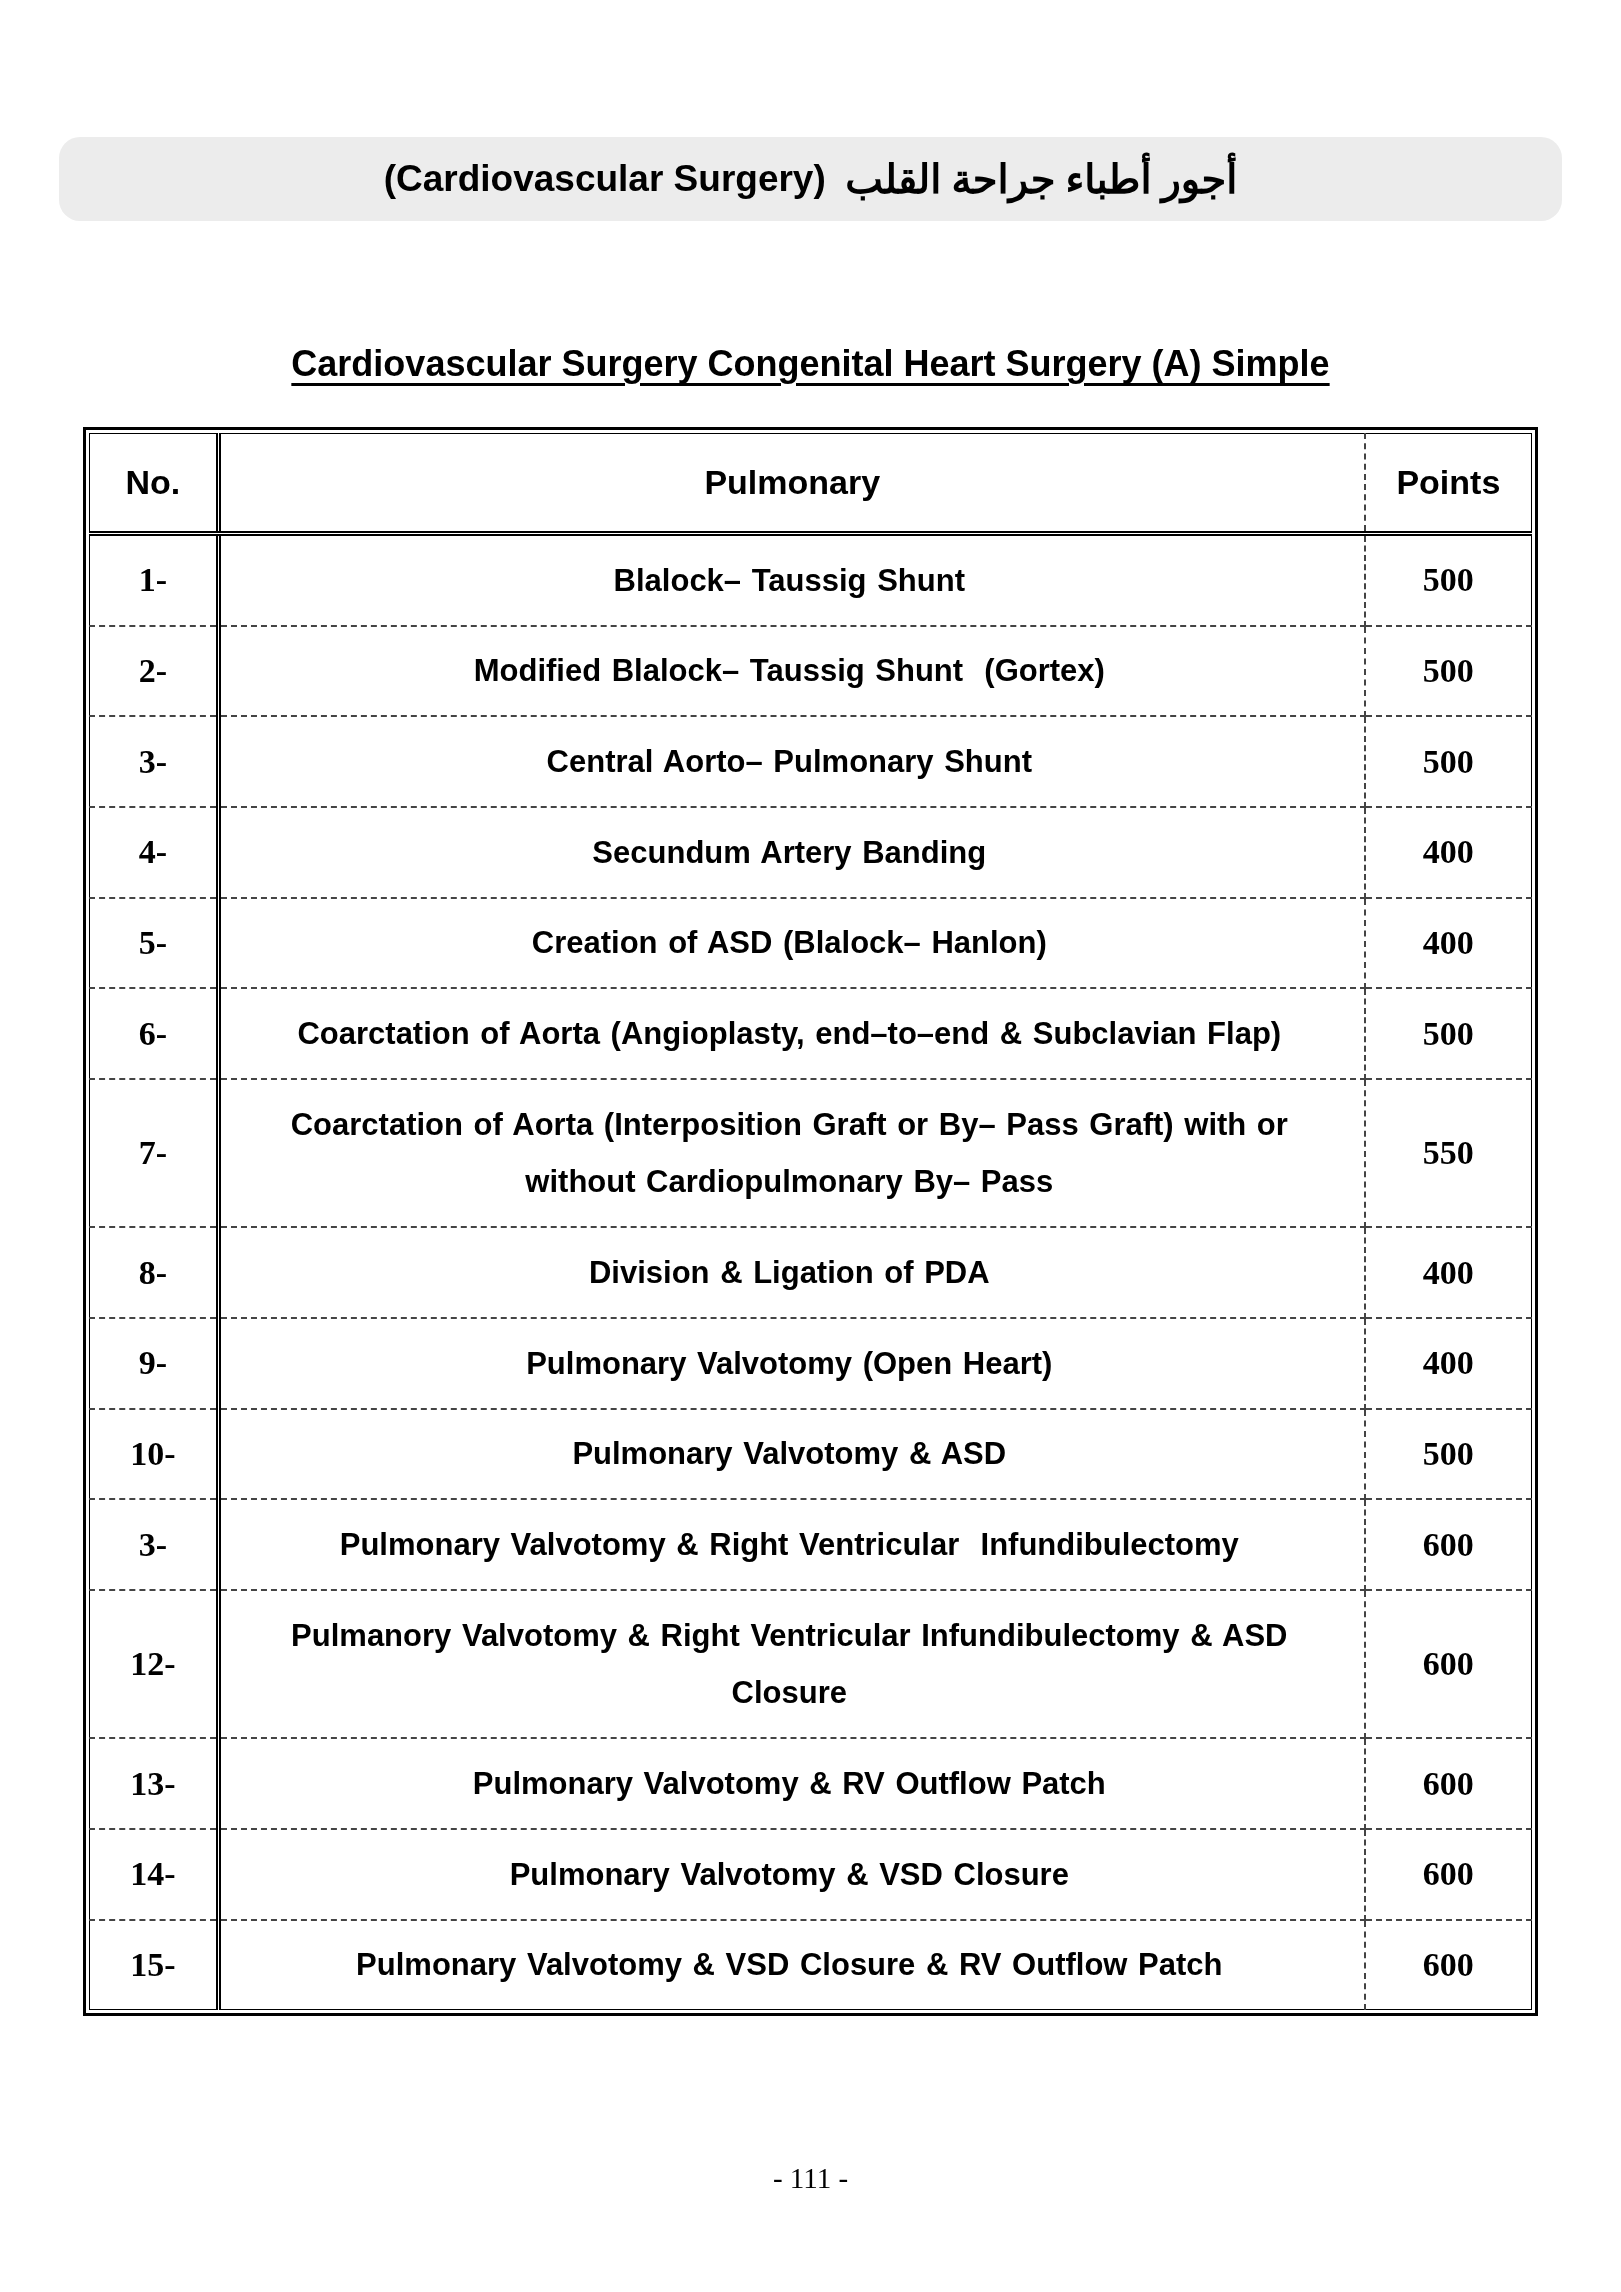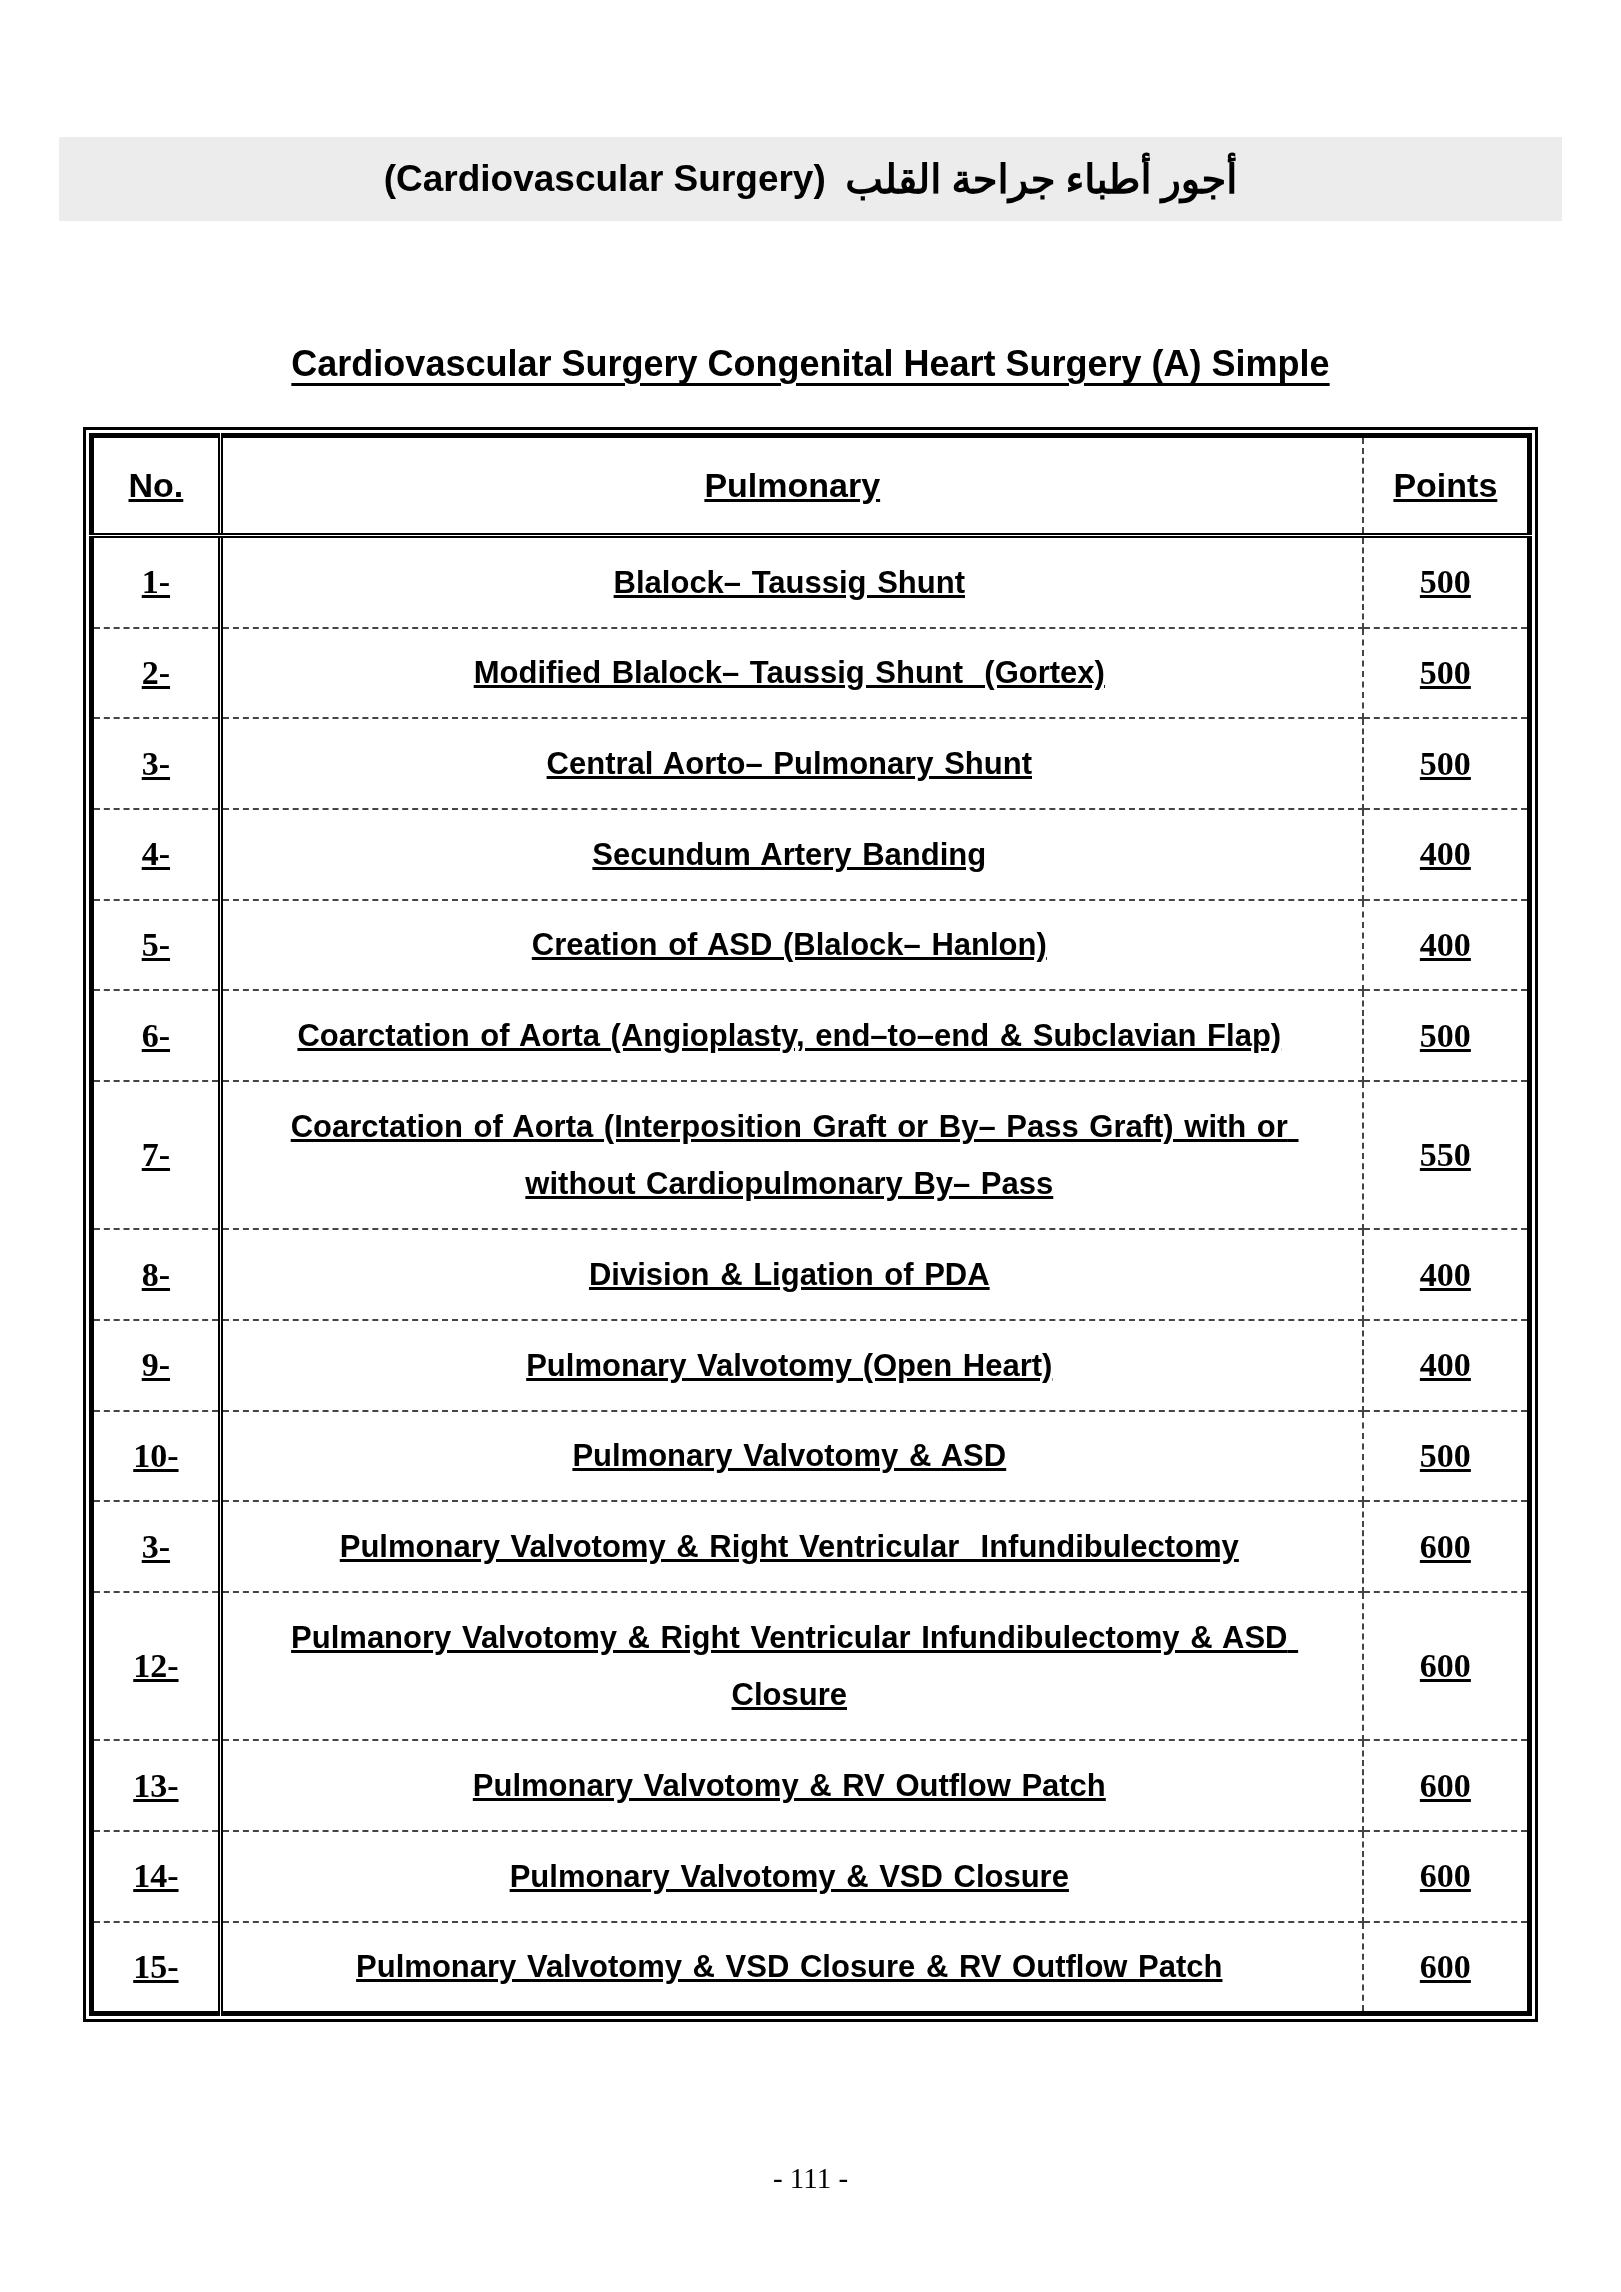--- a/index.html
+++ b/index.html
@@ -9,21 +9,21 @@
     position: relative;
     font-family: "Liberation Sans", sans-serif;
     color: #000;
   }
   .page { position: absolute; inset: 0; background: #fff; }
 
   
   .banner {
     position: absolute; top: 137px; left: 59px; right: 59px; height: 84px;
     background: #ececec;
-    display: flex; align-items: center; justify-content: center; gap: 19.6px;
+    display: flex; align-items: center; justify-content: center; gap: 19.6px; border-radius: 21px;
   }
   .banner-en {
     font-weight: 700; font-size: 37px;
     font-family: "Liberation Sans", sans-serif;
   }
   .banner-ar {
     font-weight: 700; font-size: 40px;
     font-family: Liberation Serif, serif;
     direction: rtl;
   }
@@ -40,23 +40,22 @@
   
   .table-wrap {
     position: absolute; top: 427px; left: 83px; right: 83px;
     border: 3.9px solid #000;
     padding: 2.9px;
     background: #fff;
   }
   table.proc-table {
     width: 100%;
     border-collapse: collapse;
-    border: 5px solid #000000;
+    border: 1px solid #000000;
     table-layout: fixed;
-    text-decoration: underline;
   }
   col.c-no  { width: 129px; }
   col.c-pts { width: 167px; }
 
   th {
     height: 100px;
     font-size: 34px; font-weight: 700;
     text-align: center; vertical-align: middle;
     border-bottom: 5.9px double #000;
   }

